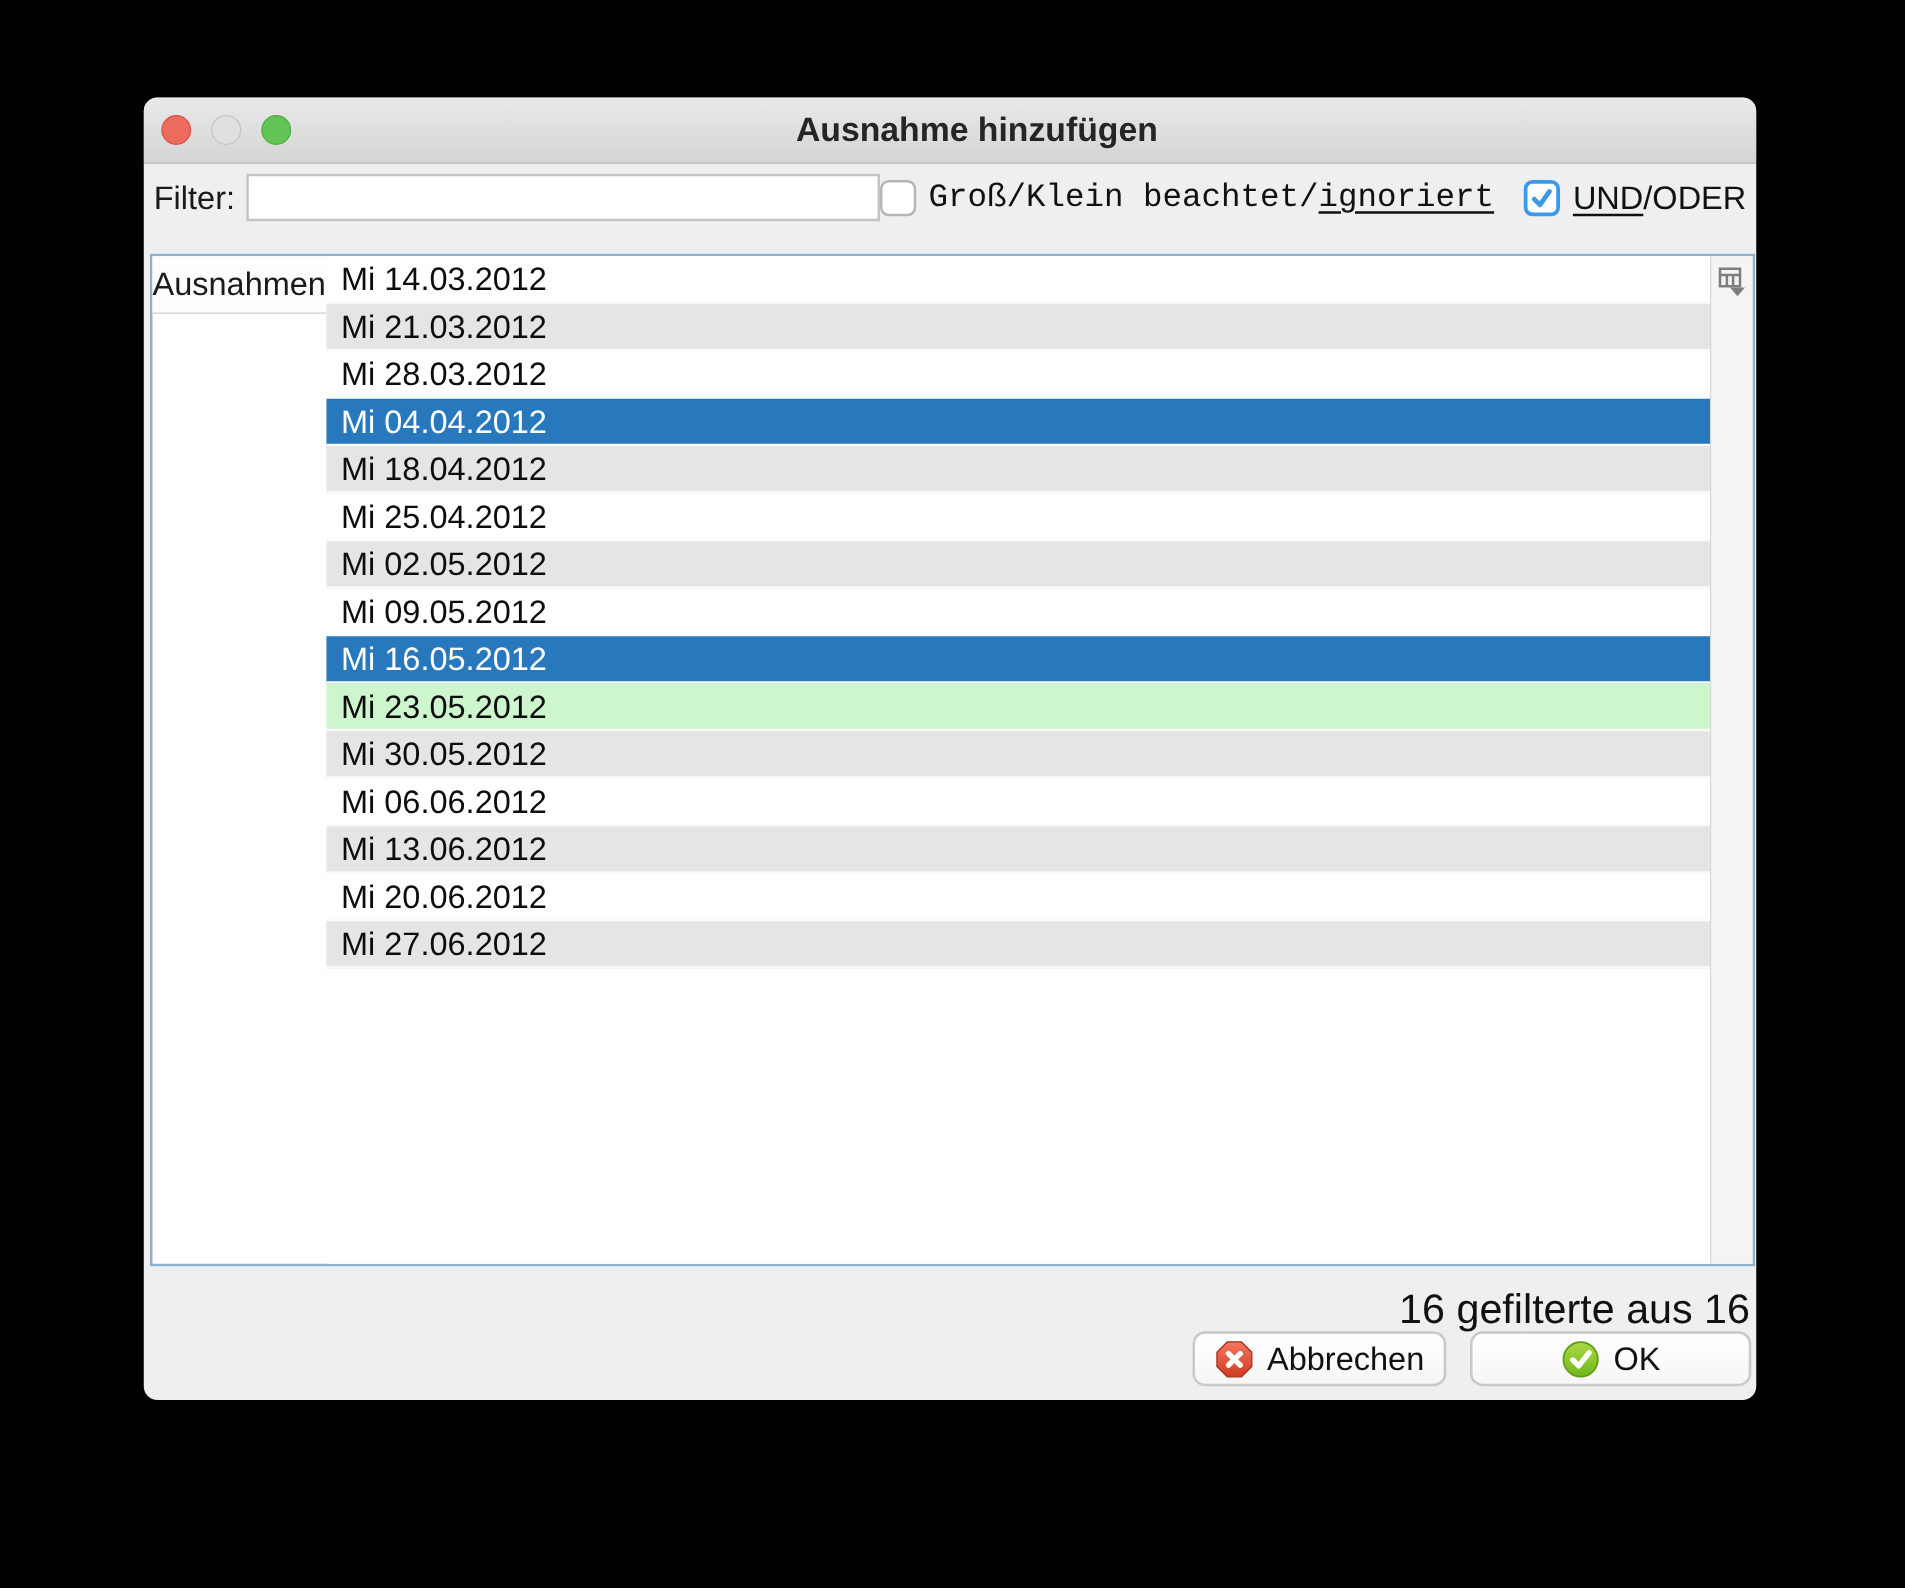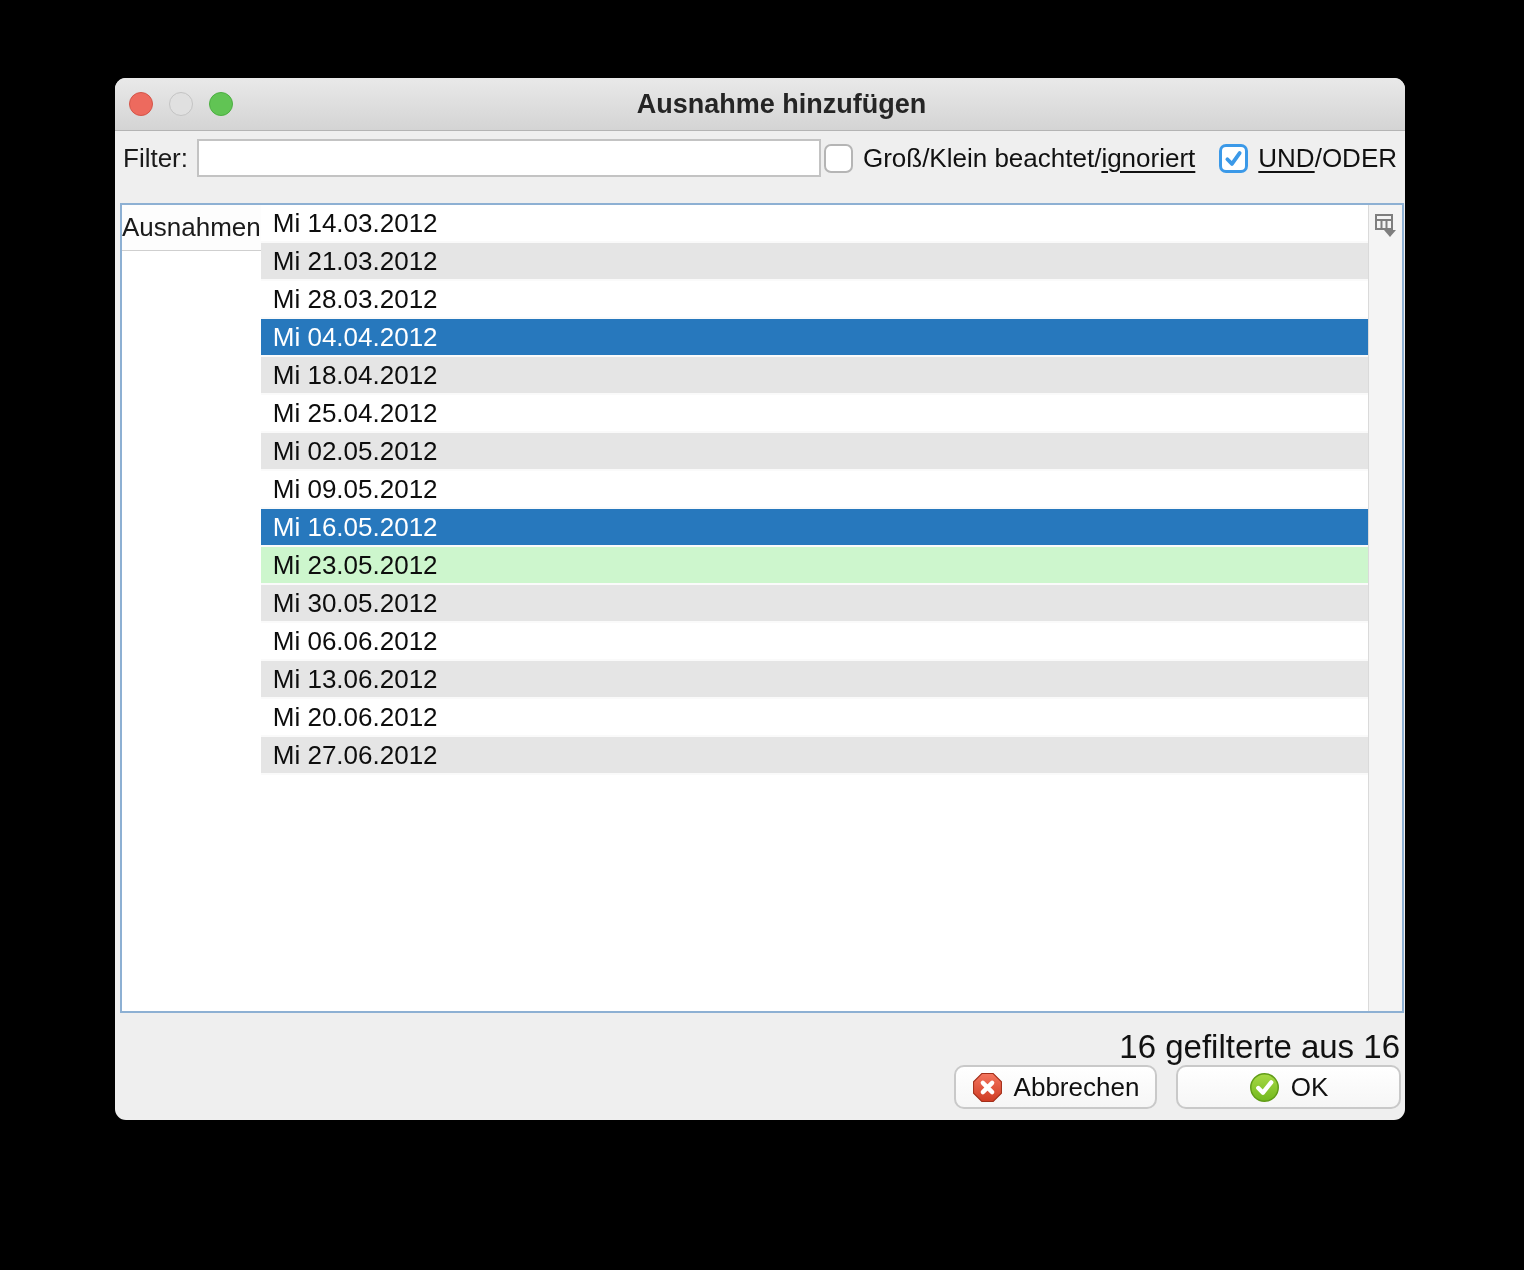--- a/index.html
+++ b/index.html
@@ -17,21 +17,21 @@
   .light.gray{background:#e0e0e0;border:1px solid #c4c4c4;}
   .light.green{background:#61c454;border:1px solid #4caf41;}
   
   .filter-row{position:absolute;left:0;right:0;top:52px;height:56px;
     display:flex;align-items:center;padding:0 8px;box-sizing:border-box;}
   .filter-label{font-size:26px;color:#1a1a1a;margin-right:9px;}
   .filter-input{width:624px;height:38px;border:2px solid #c3c3c3;background:#fff;
     font-size:25px;padding:0 8px;box-sizing:border-box;outline:none;
     font-family:"Liberation Sans",sans-serif;}
   .cb-group{display:flex;align-items:center;gap:10px;}
-  .cb-group.first{margin-left:auto;}
+  .cb-group.first{margin-left:auto;font-family:Liberation Mono, monospace;}
   .cb-group.second{margin-left:24px;}
   .checkbox{width:29px;height:29px;border-radius:7px;background:#fff;box-sizing:border-box;
     display:flex;align-items:center;justify-content:center;}
   .checkbox.unchecked{border:2px solid #b5b5b5;}
   .checkbox.checked{border:3px solid #3b99e8;}
   .cb-label{font-size:26px;color:#111;white-space:nowrap;}
   .u{text-decoration:underline;text-underline-offset:4px;text-decoration-thickness:2px;}
   
   .table{position:absolute;left:5px;top:125px;width:1284px;height:810px;box-sizing:border-box;
     border:2px solid #8db0d3;background:#fff;display:flex;}

